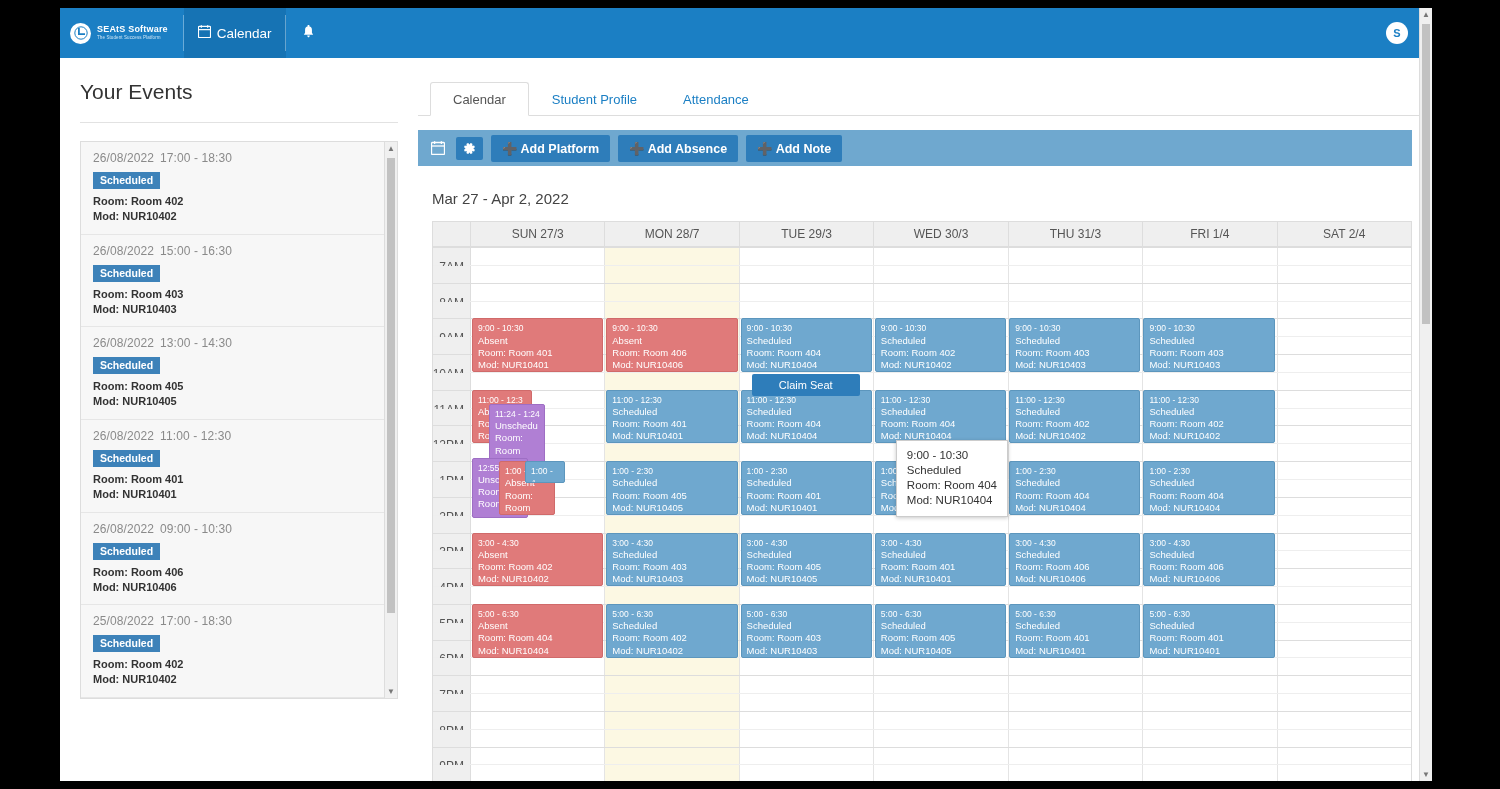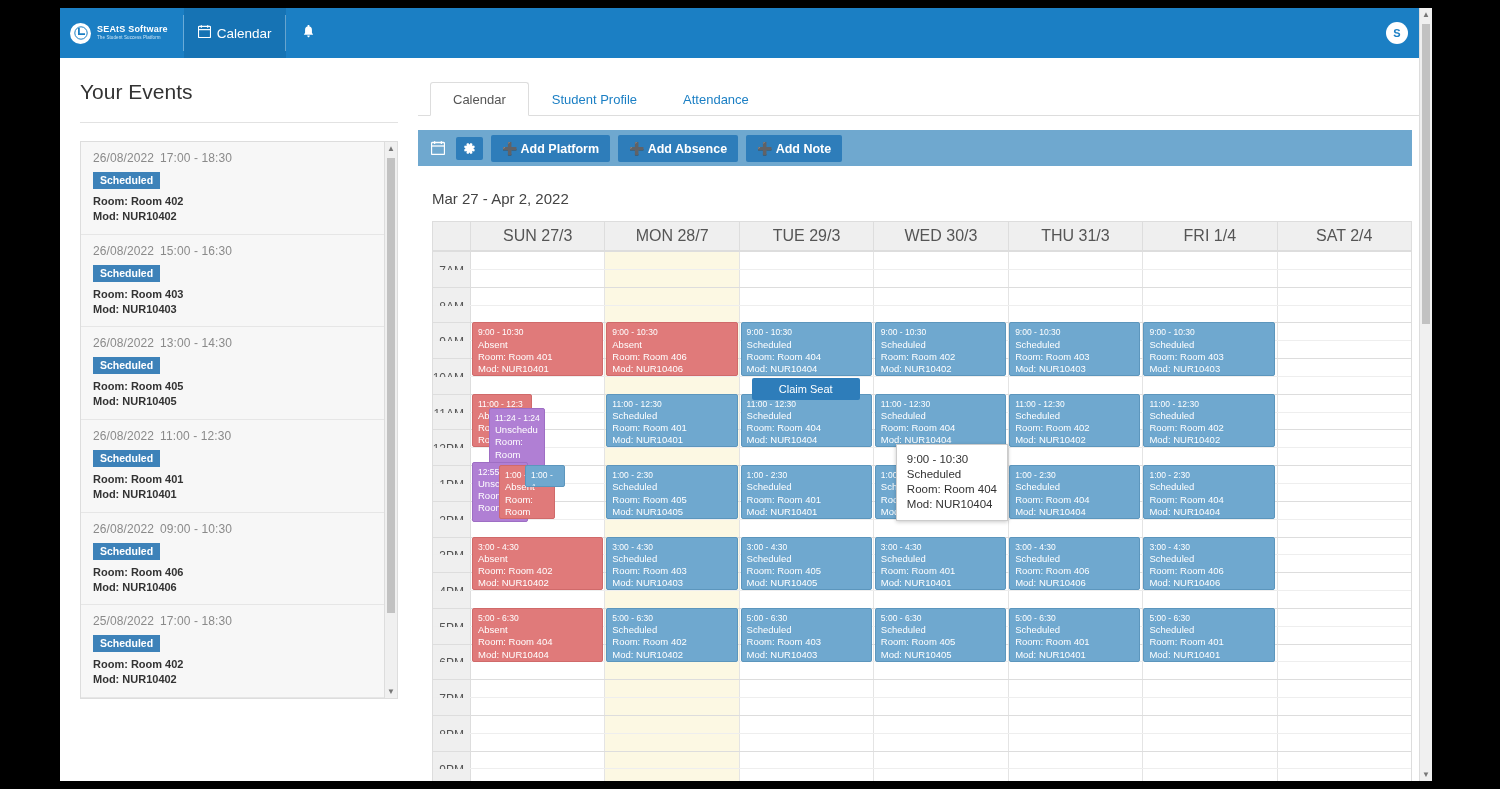--- a/index.html
+++ b/index.html
@@ -147,21 +147,21 @@
   .cal-title{
     font-size:15px; color:#444; margin:24px 0 14px 14px;
   }
 
   
   .calwrap{ margin:0 12px 0 14px; border:1px solid #ddd; border-bottom:none;
             position:relative; }
   .calhead{ display:flex; background:#efefef; border-bottom:1px solid #ddd;}
   .gutter{ width:38px; flex:0 0 38px; border-right:1px solid #ddd;}
   .daycol-h{
-    flex:1; text-align:center; font-size:16px; color:#555;
+    flex:1; text-align:center; font-size:12px; color:#555;
     padding:5px 0 5px 0; border-right:1px solid #ddd;
   }
   .daycol-h:last-child{border-right:none;}
 
   .calbody{ position:relative; height:560px; overflow:hidden;}
   .rows{ position:absolute; inset:0; }
   .row{ display:flex; height:36px; }
   .row .rg{
     width:38px; flex:0 0 38px; border-right:1px solid #ddd;
     background:#efefef; font-size:12px; color:#555;

